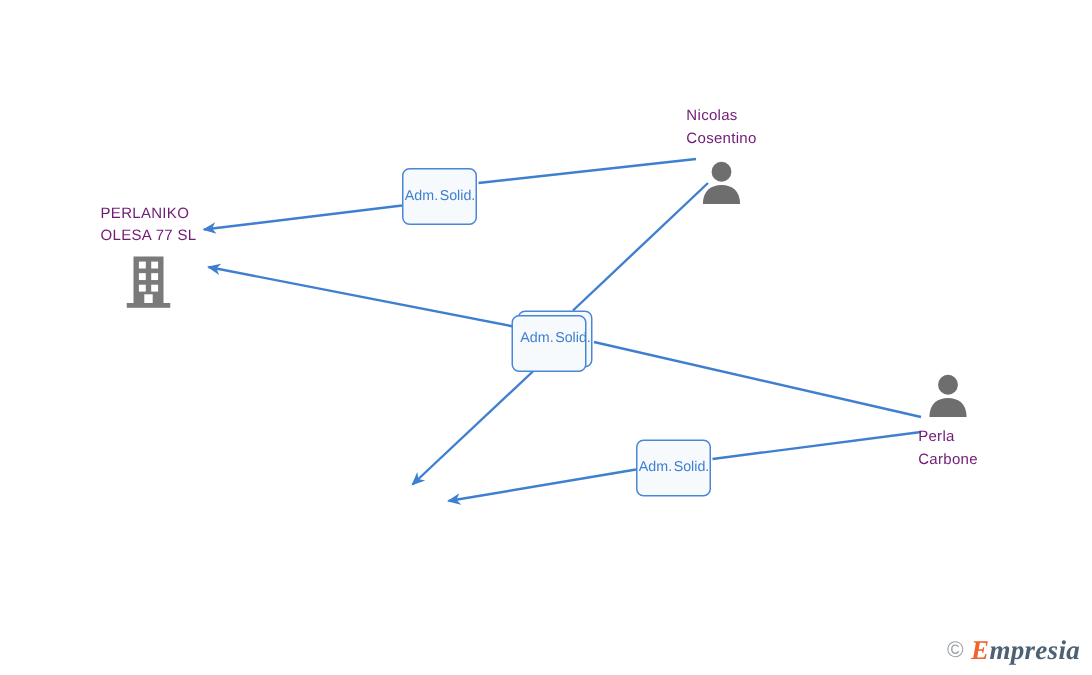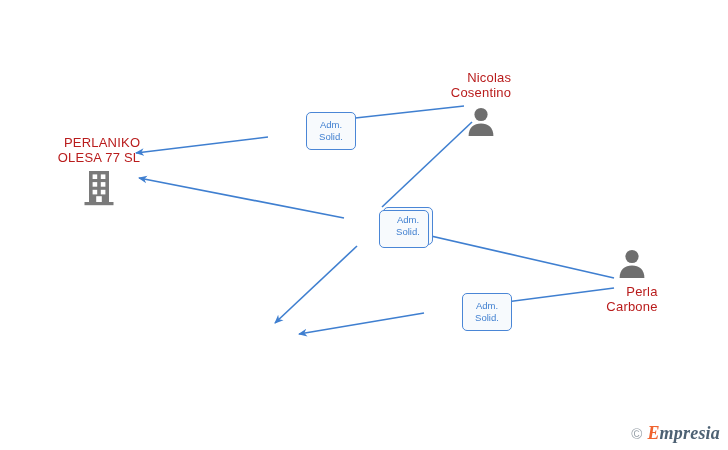--- a/index.html
+++ b/index.html
@@ -14,45 +14,44 @@
   #graph{
     position:absolute;left:0;top:0;width:728px;height:450px;
   }
   .edges{position:absolute;left:0;top:0;width:728px;height:450px;pointer-events:none;}
 
   
   .node{position:absolute;transform:translate(-50%,-50%);
         display:flex;flex-direction:column;align-items:center;
         width:150px;}
   .node .caption{
-    color:#b91c1c;font-size:13px;line-height:15px;text-align:right;
+    color:#701a75;font-size:10px;line-height:15px;text-align:left;
     white-space:pre-line;letter-spacing:.2px;
   }
   .node.caption-top .caption{margin-bottom:4px;}
   .node.caption-bottom .caption{margin-top:4px;}
 
   
   .ico{display:block;}
 
   
   .chip{
     position:absolute;transform:translate(-50%,-50%);
     box-sizing:border-box;
     width:50px;height:38px;
     border:1px solid #4a86d6;
     border-radius:5px;
     background:#f7fafd;
     color:#3f7fd0;
     font-size:9.5px;
     line-height:12px;
-    display:flex;flex-direction:column;
+    display:flex;
     align-items:center;justify-content:center;
     text-align:center;
     z-index:5;
-    margin-left:38px;
   }
   .chip .l1,.chip .l2{display:block;width:100%;}
   .chip.stacked::before{
     content:"";position:absolute;left:-5px;top:2px;
     width:50px;height:38px;box-sizing:border-box;
     border:1px solid #4a86d6;border-radius:5px;background:#f7fafd;
     z-index:-1;
   }
 
   

